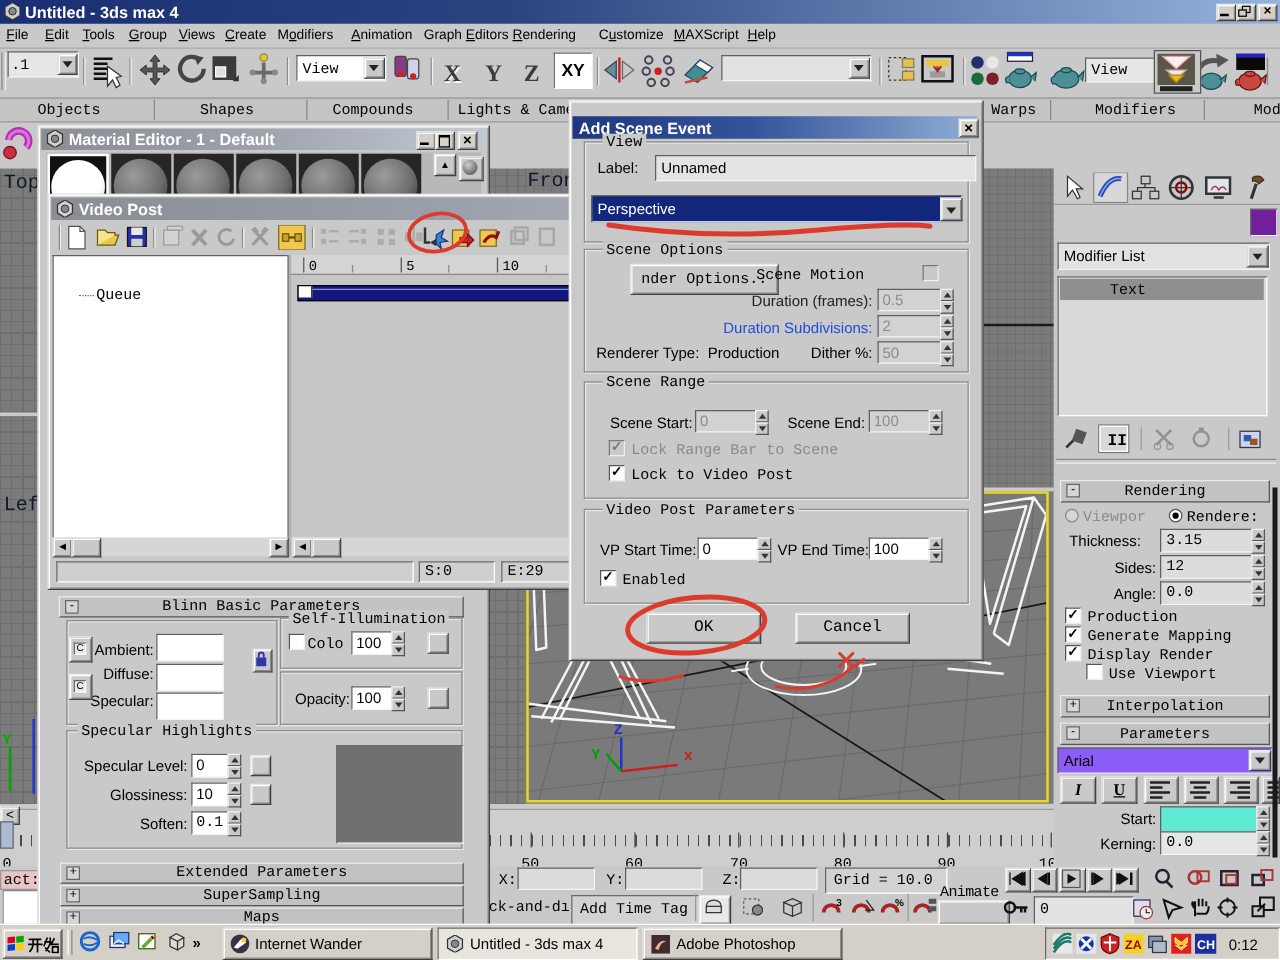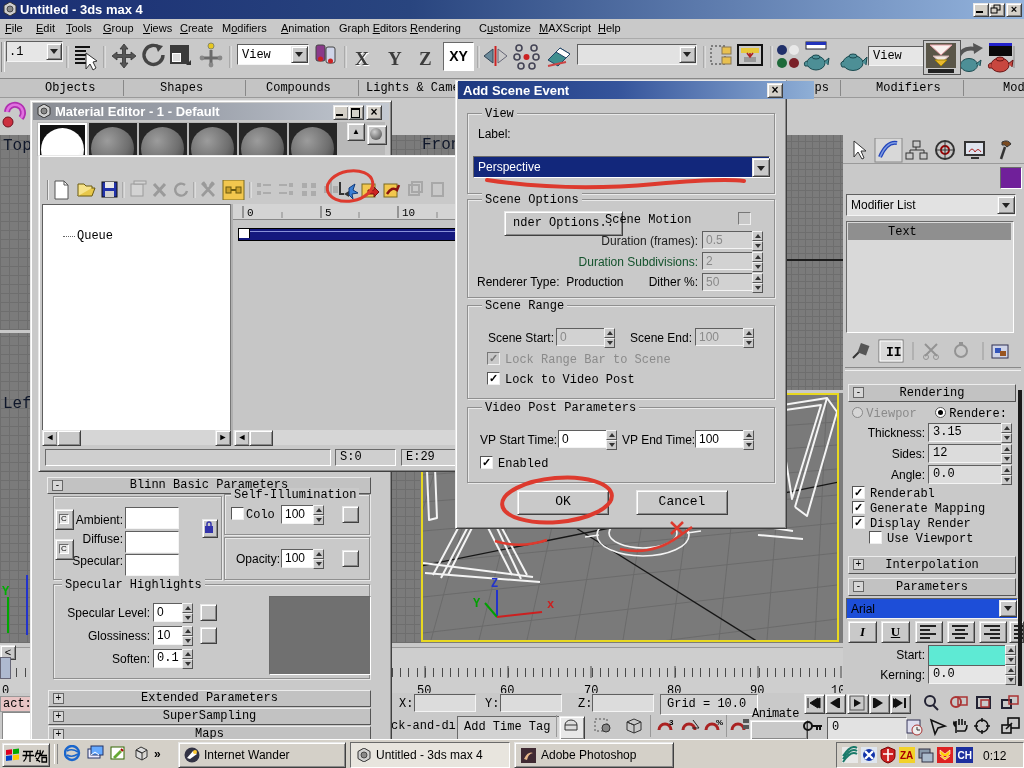--- a/index.html
+++ b/index.html
@@ -248,21 +248,21 @@
             <path d="M4,2 h22 l-11,10 z" fill="#f8f0ee" stroke="#e8a0a8"></path>
             <path d="M7,13 h16 l-8,7 z" fill="#f0e8e0" stroke="#caa"></path>
             <path d="M9,17 h12 l-6,6 z" fill="#e8b830" stroke="#a80"></path>
           </svg>
   </div>
   <div class="a" style="left:4px;top:28px;width:26px;height:4px;background:#222;"></div>
  </div>
 </div>
 
 <div class="a" style="left:0;top:79px;width:1024px;height:18px;background:#c4c4c4;border-bottom:1px solid #9a9a9a;font-family:'Liberation Mono',monospace;font-size:12px;" id="tabs">
- <div class="a" style="left:45px;top:2px;">Objects</div>
+ <div class="a" style="left:30px;top:2px;">Objects</div>
  <div class="a" style="left:160px;top:2px;">Shapes</div>
  <div class="a" style="left:266px;top:2px;">Compounds</div>
  <div class="a" style="left:366px;top:2px;">Lights &amp; Came</div>
  <div class="a" style="left:793px;top:2px;">Warps</div>
  <div class="a" style="left:876px;top:2px;">Modifiers</div>
  <div class="a" style="left:1003px;top:2px;">Mode</div>
  <div class="a" style="left:123px;top:1px;width:1px;height:16px;background:#888;"></div>
  <div class="a" style="left:245px;top:1px;width:1px;height:16px;background:#888;"></div>
  <div class="a" style="left:358px;top:1px;width:1px;height:16px;background:#888;"></div>
  <div class="a" style="left:840px;top:1px;width:1px;height:16px;background:#888;"></div>
@@ -412,49 +412,49 @@
             <rect x="4" y="6" width="6" height="5" fill="#3355bb"></rect>
             <rect x="9" y="9" width="6" height="5" fill="#995522"></rect>
           </g>
   </svg>
  </div>
  <div class="a" style="left:2px;top:232px;width:176px;height:2px;border-top:1px solid #8a8a8a;border-bottom:1px solid #efefef;"></div>
 
  <div class="roll" style="left:5px;top:249px;width:166px;height:16px;line-height:16px;"><span class="pm">-</span>Rendering</div>
  <div class="a" style="left:9px;top:271px;font-size:12px;color:#8a8a8a;"><span style="display:inline-block;width:9px;height:9px;border-radius:50%;border:1px solid #888;background:#d6d6d6;vertical-align:-1px;"></span> <span class="mono">Viewpor</span></div>
  <div class="a" style="left:92px;top:271px;font-size:12px;"><span style="display:inline-block;width:9px;height:9px;border-radius:50%;border:1px solid #555;background:#fff;vertical-align:-1px;position:relative;"><span style="position:absolute;left:2px;top:2px;width:5px;height:5px;border-radius:50%;background:#000;"></span></span> <span class="mono">Rendere:</span></div>
- <div class="a" style="left:0px;top:291px;width:82px;font-size:12px;text-align:right;">Thickness:</div>
+ <div class="a" style="left:0px;top:291px;width:82px;font-size:12px;text-align:center;">Thickness:</div>
  <div class="a fld mono" style="left:85px;top:288px;width:70px;height:16px;background:#dcdcdc;font-size:12px;padding:1px 0 0 4px;">3.15</div>
  <div class="spin" style="left:158px;top:288px;">
         <i class="up"></i>
         <i class="dn"></i>
       </div>
  <div class="a" style="left:0px;top:312px;width:82px;font-size:12px;text-align:right;">Sides:</div>
  <div class="a fld mono" style="left:85px;top:309px;width:70px;height:16px;background:#dcdcdc;font-size:12px;padding:1px 0 0 4px;">12</div>
  <div class="spin" style="left:158px;top:309px;">
         <i class="up"></i>
         <i class="dn"></i>
       </div>
  <div class="a" style="left:0px;top:333px;width:82px;font-size:12px;text-align:right;">Angle:</div>
  <div class="a fld mono" style="left:85px;top:330px;width:70px;height:16px;background:#dcdcdc;font-size:12px;padding:1px 0 0 4px;">0.0</div>
  <div class="spin" style="left:158px;top:330px;">
         <i class="up"></i>
         <i class="dn"></i>
       </div>
  <div class="cb" style="left:9px;top:351px;">✓</div>
-      <div class="a mono" style="left:27px;top:352px;font-size:12px;">Renderabl</div>
+      <div class="a mono" style="left:27px;top:352px;font-size:12px;">Production</div>
  <div class="cb" style="left:9px;top:366px;">✓</div>
       <div class="a mono" style="left:27px;top:367px;font-size:12px;">Generate Mapping</div>
  <div class="cb" style="left:9px;top:381px;">✓</div>
       <div class="a mono" style="left:27px;top:382px;font-size:12px;">Display Render</div>
  <div class="cb" style="left:26px;top:396px;"></div>
       <div class="a mono" style="left:44px;top:397px;font-size:12px;">Use Viewport</div>
  <div class="roll" style="left:5px;top:421px;width:166px;height:16px;line-height:16px;"><span class="pm">+</span>Interpolation</div>
  <div class="roll" style="left:5px;top:443px;width:166px;height:16px;line-height:16px;"><span class="pm">-</span>Parameters</div>
- <div class="a fld" style="left:3px;top:463px;width:170px;height:19px;background:#1d4ed8;">
+ <div class="a fld" style="left:3px;top:463px;width:170px;height:19px;background:#8b5cf6;">
   <div class="a" style="left:4px;top:3px;font-size:12px;">Arial</div>
   <div class="a r2" style="left:152px;top:1px;width:16px;height:15px;">
           <div class="a" style="left:4px;top:5px;border-left:4px solid transparent;border-right:4px solid transparent;border-top:5px solid #222;"></div>
         </div>
  </div>
  <div class="a r2" style="left:5px;top:486px;width:27px;height:20px;text-align:center;font-style:italic;font-weight:bold;font-size:13px;font-family:'Liberation Serif',serif;line-height:19px;">I</div>
  <div class="a r2" style="left:38px;top:486px;width:27px;height:20px;text-align:center;font-weight:bold;font-size:13px;line-height:19px;text-decoration:underline;font-family:'Liberation Serif',serif;">U</div>
  <div class="a r2" style="left:72px;top:486px;width:26px;height:20px;"><svg width="24" height="18">
           <g stroke="#222" stroke-width="2">
             <line x1="4" y1="4" x2="20" y2="4"></line>
@@ -756,20 +756,27 @@
         </div>
   <div class="a s" style="left:215px;top:11px;width:100px;height:77px;background:#707070;"></div>
  </div>
  <div class="roll" style="left:17px;top:589px;width:321px;"><span class="pm">+</span>Extended Parameters</div>
  <div class="roll" style="left:17px;top:607px;width:321px;"><span class="pm">+</span>SuperSampling</div>
  <div class="roll" style="left:17px;top:625px;width:321px;"><span class="pm">+</span>Maps</div>
 </div>
 
 <div class="a r2" style="left:38px;top:155px;width:747px;height:315px;" id="vpw">
 
+ <div class="a" style="left:2px;top:2px;width:743px;height:18px;background:linear-gradient(90deg,#8a8d94 0%,#9ba0aa 45%,#c3c9d2 100%);">
+  <svg class="a" style="left:4px;top:2px" width="14" height="14" viewBox="0 0 14 14">
+          <polygon points="7,0 13,3.5 13,10.5 7,14 1,10.5 1,3.5" fill="#cfcfcf" stroke="#333" stroke-width="1"></polygon>
+          <circle cx="7" cy="7" r="3" fill="#888" stroke="#333" stroke-width="0.8"></circle>
+        </svg>
+  <div class="a" style="left:22px;top:2px;font-size:13px;font-weight:bold;color:#fff;">Video Post</div>
+ </div>
 
  <div class="a" style="left:2px;top:20px;width:743px;height:27px;" id="vptb">
   <div class="tsep" style="left:6px;height:20px;top:4px;"></div>
   <svg class="a" style="left:12px;top:4px" width="400" height="20" viewBox="0 0 400 20">
 
    <g>
             <path d="M2,1 h9 l4,4 v14 h-13 z" fill="#fff" stroke="#555"></path>
             <path d="M11,1 l0,4 4,0" fill="none" stroke="#555"></path>
           </g>
 
@@ -922,48 +929,49 @@
 
  <div class="a" style="left:2px;top:291px;width:743px;height:22px;">
   <div class="a s" style="left:4px;top:2px;width:284px;height:15px;background:#cfcfcf;"></div>
   <div class="a s mono" style="left:294px;top:2px;width:55px;height:15px;background:#cfcfcf;font-size:12px;padding-left:4px;">S:0</div>
   <div class="a s mono" style="left:360px;top:2px;width:55px;height:15px;background:#cfcfcf;font-size:12px;padding-left:4px;">E:29</div>
  </div>
 </div>
 
 <div class="a r2" style="left:455px;top:80px;width:330px;height:447px;" id="dlg">
 
- <div class="a" style="left:2px;top:0;width:324px;height:18px;background:linear-gradient(90deg,#1d3880 0%,#35549b 45%,#8fafd6 100%);padding-left:32px;">
+ <div class="a" style="left:2px;top:12px;width:324px;height:18px;background:linear-gradient(90deg,#1d3880 0%,#35549b 45%,#8fafd6 100%);">
   <div class="a" style="left:5px;top:2px;font-size:13px;font-weight:bold;color:#fff;">Add Scene Event</div>
   <div class="a r2" style="left:309px;top:2px;width:14px;height:13px;background:#d4d0c8;text-align:center;font-weight:bold;font-size:12px;line-height:12px;color:#000;">×</div>
  </div>
 
  <div class="a gb" style="left:11px;top:32px;width:306px;height:79px;">
   <span class="gt">View</span>
   <div class="a" style="left:10px;top:13px;font-size:12px;">Label:</div>
+  <div class="a fld" style="left:56px;top:10px;width:251px;height:17px;background:#e4e4e4;font-size:12px;padding:2px 0 0 4px;">Unnamed</div>
   <div class="a s" style="left:5px;top:42px;width:295px;height:20px;background:#12277b;">
    <div class="a" style="left:4px;top:3px;color:#fff;font-size:12px;">Perspective</div>
    <div class="a r2" style="left:278px;top:1px;width:16px;height:17px;background:#c9c9c9;">
             <div class="a" style="left:4px;top:7px;border-left:4px solid transparent;border-right:4px solid transparent;border-top:5px solid #222;"></div>
           </div>
   </div>
  </div>
 
  <div class="a gb" style="left:11px;top:118px;width:306px;height:97px;">
   <span class="gt">Scene Options</span>
   <div class="a r2 mono" style="left:-8px;top:11px;width:117px;height:23px;font-size:12px;text-align:center;line-height:22px;overflow:hidden;margin-left:44px;">nder Options..</div>
   <div class="a mono" style="left:137px;top:13px;font-size:12px;">Scene Motion</div>
   <div class="cb" style="left:270px;top:12px;background:#c9c9c9;border-color:#777 #eee #eee #777;"></div>
   <div class="a" style="left:100px;top:34px;width:130px;font-size:12px;text-align:right;color:#222;">Duration (frames):</div>
   <div class="a fld" style="left:234px;top:31px;width:46px;height:15px;background:#d2d2d2;color:#8a8a8a;font-size:12px;padding:1px 0 0 3px;">0.5</div>
   <div class="spin" style="left:284px;top:31px;">
           <i class="up"></i>
           <i class="dn"></i>
         </div>
-  <div class="a" style="left:100px;top:55px;width:130px;font-size:12px;text-align:right;color:#14532d;">Duration Subdivisions:</div>
+  <div class="a" style="left:100px;top:55px;width:130px;font-size:12px;text-align:right;color:#1d4ed8;">Duration Subdivisions:</div>
   <div class="a fld" style="left:234px;top:52px;width:46px;height:15px;background:#d2d2d2;color:#8a8a8a;font-size:12px;padding:1px 0 0 3px;">2</div>
   <div class="spin" style="left:284px;top:52px;">
           <i class="up"></i>
           <i class="dn"></i>
         </div>
   <div class="a" style="left:9px;top:75px;font-size:12px;">Renderer Type:&nbsp; Production</div>
   <div class="a" style="left:146px;top:75px;width:84px;font-size:12px;text-align:right;">Dither %:</div>
   <div class="a fld" style="left:234px;top:73px;width:46px;height:15px;background:#d2d2d2;color:#8a8a8a;font-size:12px;padding:1px 0 0 3px;">50</div>
   <div class="spin" style="left:284px;top:73px;">
           <i class="up"></i>

